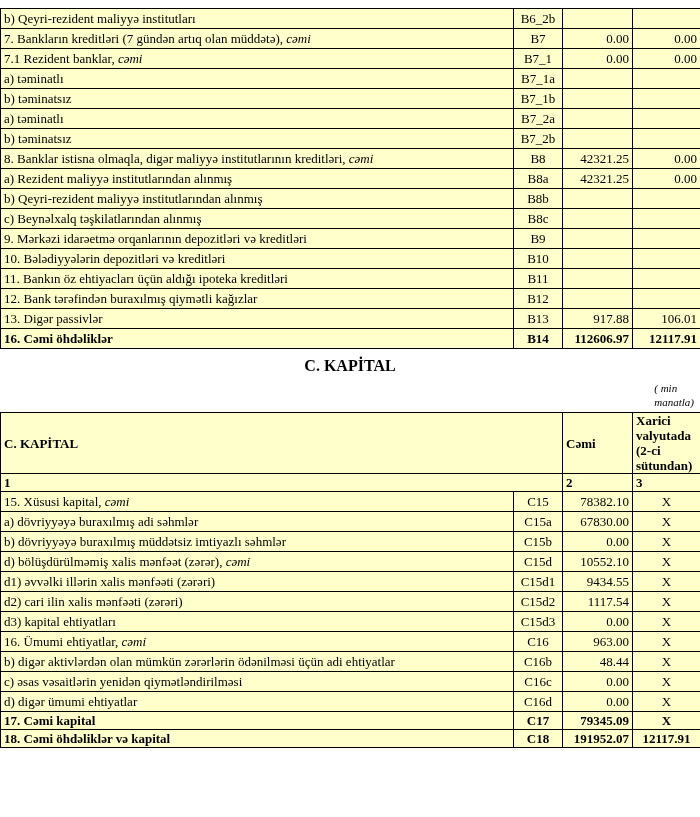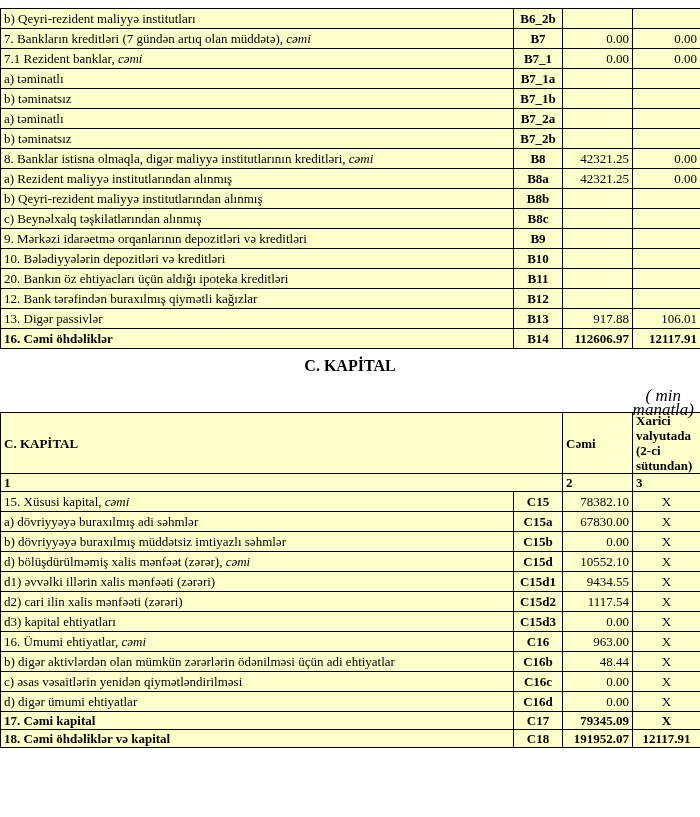--- a/index.html
+++ b/index.html
@@ -6,40 +6,40 @@
   .page{width:700px;height:817px;background:#ffffff;overflow:hidden;
         font-family:"Liberation Serif", serif;color:#000;margin-top:8px;}
   table.tbl{border-collapse:collapse;table-layout:fixed;width:700px;
         font-family:"Liberation Serif", serif;font-size:13px;color:#000;}
   table.tbl td{border:1px solid #000;background:#FFFFCC;padding:0 3px;
         overflow:hidden;vertical-align:middle;line-height:14px;}
   table.tbl tr{height:20px;}
   td.label{text-align:left;padding-left:4px;}
   td.ind1{padding-left:30px;}
   td.ind2{padding-left:50px;}
-  td.code{text-align:center;padding:0 1px;font-weight:bold;}
+  td.code{text-align:center;padding:0 1px;}
   td.val{text-align:right;padding-right:4px;}
   td.xcell{text-align:center;}
   td.white{background:#ffffff;}
   tr.boldrow td{font-weight:bold;}
   td.plain{font-weight:normal;}
   span.it{font-style:italic;}
   tr.tall{height:35px;}
   #cap-body tr.hdr{height:61px;}
   #cap-body tr.numrow{height:18px;}
   #cap-body tr:nth-last-child(1), #cap-body tr:nth-last-child(2){height:18px;}
   tr.hdr td, tr.numrow td{text-align:left;font-weight:bold;font-family:Liberation Serif, serif;}
   td.merged{padding-right:76px;}
   tr.hdr td{font-size:13px;line-height:15px;}
   td.hdr-title{font-size:14px;}
   .title-area{position:relative;width:700px;height:63px;background:#ffffff;}
   .section-title{padding-top:8px;text-align:center;font-size:16px;font-weight:bold;
         font-family:"Liberation Serif", serif;}
-  .unit-note{position:absolute;top:40px;right:6px;text-align:center;
-        font-style:italic;font-size:17px;line-height:14px;
+  .unit-note{position:absolute;top:32px;right:6px;text-align:left;
+        font-style:italic;font-size:11px;line-height:14px;
         font-family:"Liberation Serif", serif;}
 </style>
 </head>
 <body>
 
 <div class="page">
 
   <table class="tbl">
     <colgroup>
       <col style="width:513px">
@@ -120,21 +120,21 @@
           <td class="val white"></td>
           <td class="val white"></td>
         </tr>
         <tr>
           <td class="label"><span>10. Bələdiyyələrin depozitləri və kreditləri</span></td>
           <td class="code">B10</td>
           <td class="val white"></td>
           <td class="val white"></td>
         </tr>
         <tr>
-          <td class="label"><span>20. Bankın öz ehtiyacları üçün aldığı ipoteka kreditləri</span></td>
+          <td class="label"><span>11. Bankın öz ehtiyacları üçün aldığı ipoteka kreditləri</span></td>
           <td class="code">B11</td>
           <td class="val white"></td>
           <td class="val white"></td>
         </tr>
         <tr>
           <td class="label"><span>12. Bank tərəfindən buraxılmış qiymətli kağızlar</span></td>
           <td class="code">B12</td>
           <td class="val white"></td>
           <td class="val white"></td>
         </tr>

